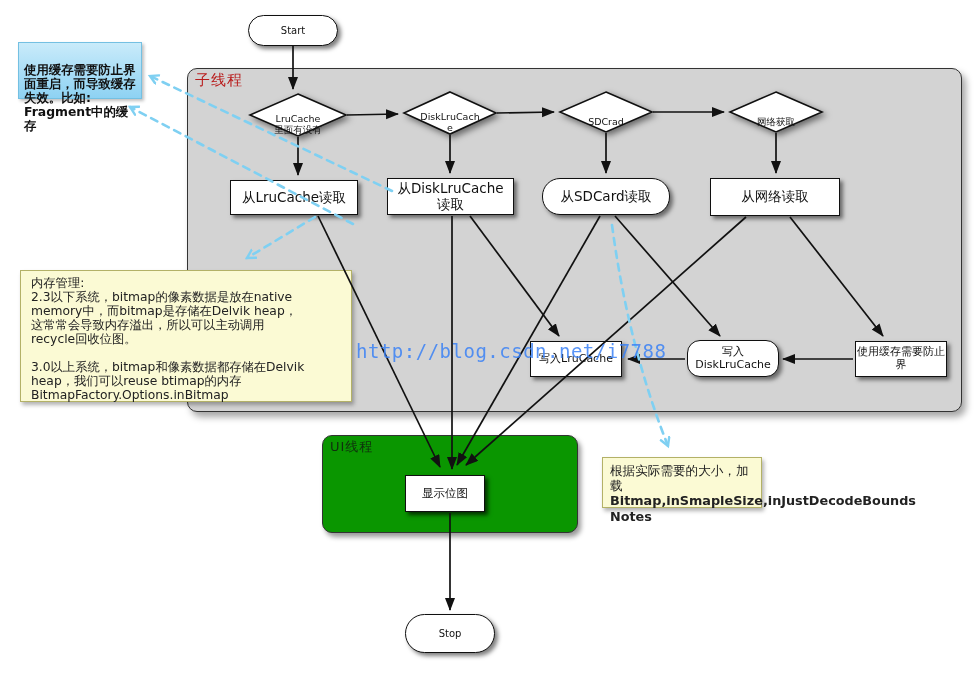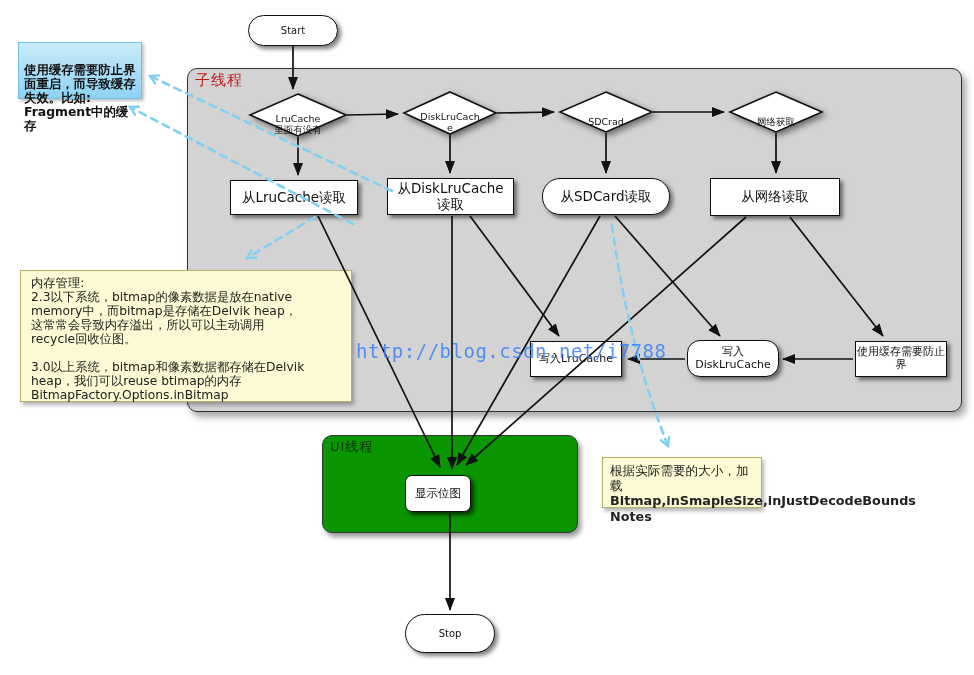--- a/index.html
+++ b/index.html
@@ -108,21 +108,21 @@
     <span>写入LruCache</span>
   </div>
   <div class="node write" style="left:687px;top:340px;width:92px;height:37px;border-radius:13px;">
     <span>写入
 DiskLruCache</span>
   </div>
   <div class="node write" style="left:855px;top:341px;width:92px;height:36px;">
     <span>使用缓存需要防止界</span>
   </div>
 
-  <div class="node" style="left:405px;top:475px;width:66px;height:37px;font-size:11.5px;box-shadow:3px 3px 4px rgba(0,0,0,.65);border-radius:7px;">
+  <div class="node" style="left:405px;top:475px;width:80px;height:37px;font-size:11.5px;box-shadow:3px 3px 4px rgba(0,0,0,.65);">
     <span>显示位图</span>
   </div>
 
   <div id="blue-note" class="note">使用缓存需要防止界
 面重启，而导致缓存
 失效。比如:
 Fragment中的缓存</div>
   <div id="mem-note" class="note yellow">内存管理:
 2.3以下系统，bitmap的像素数据是放在native
 memory中，而bitmap是存储在Delvik heap，

